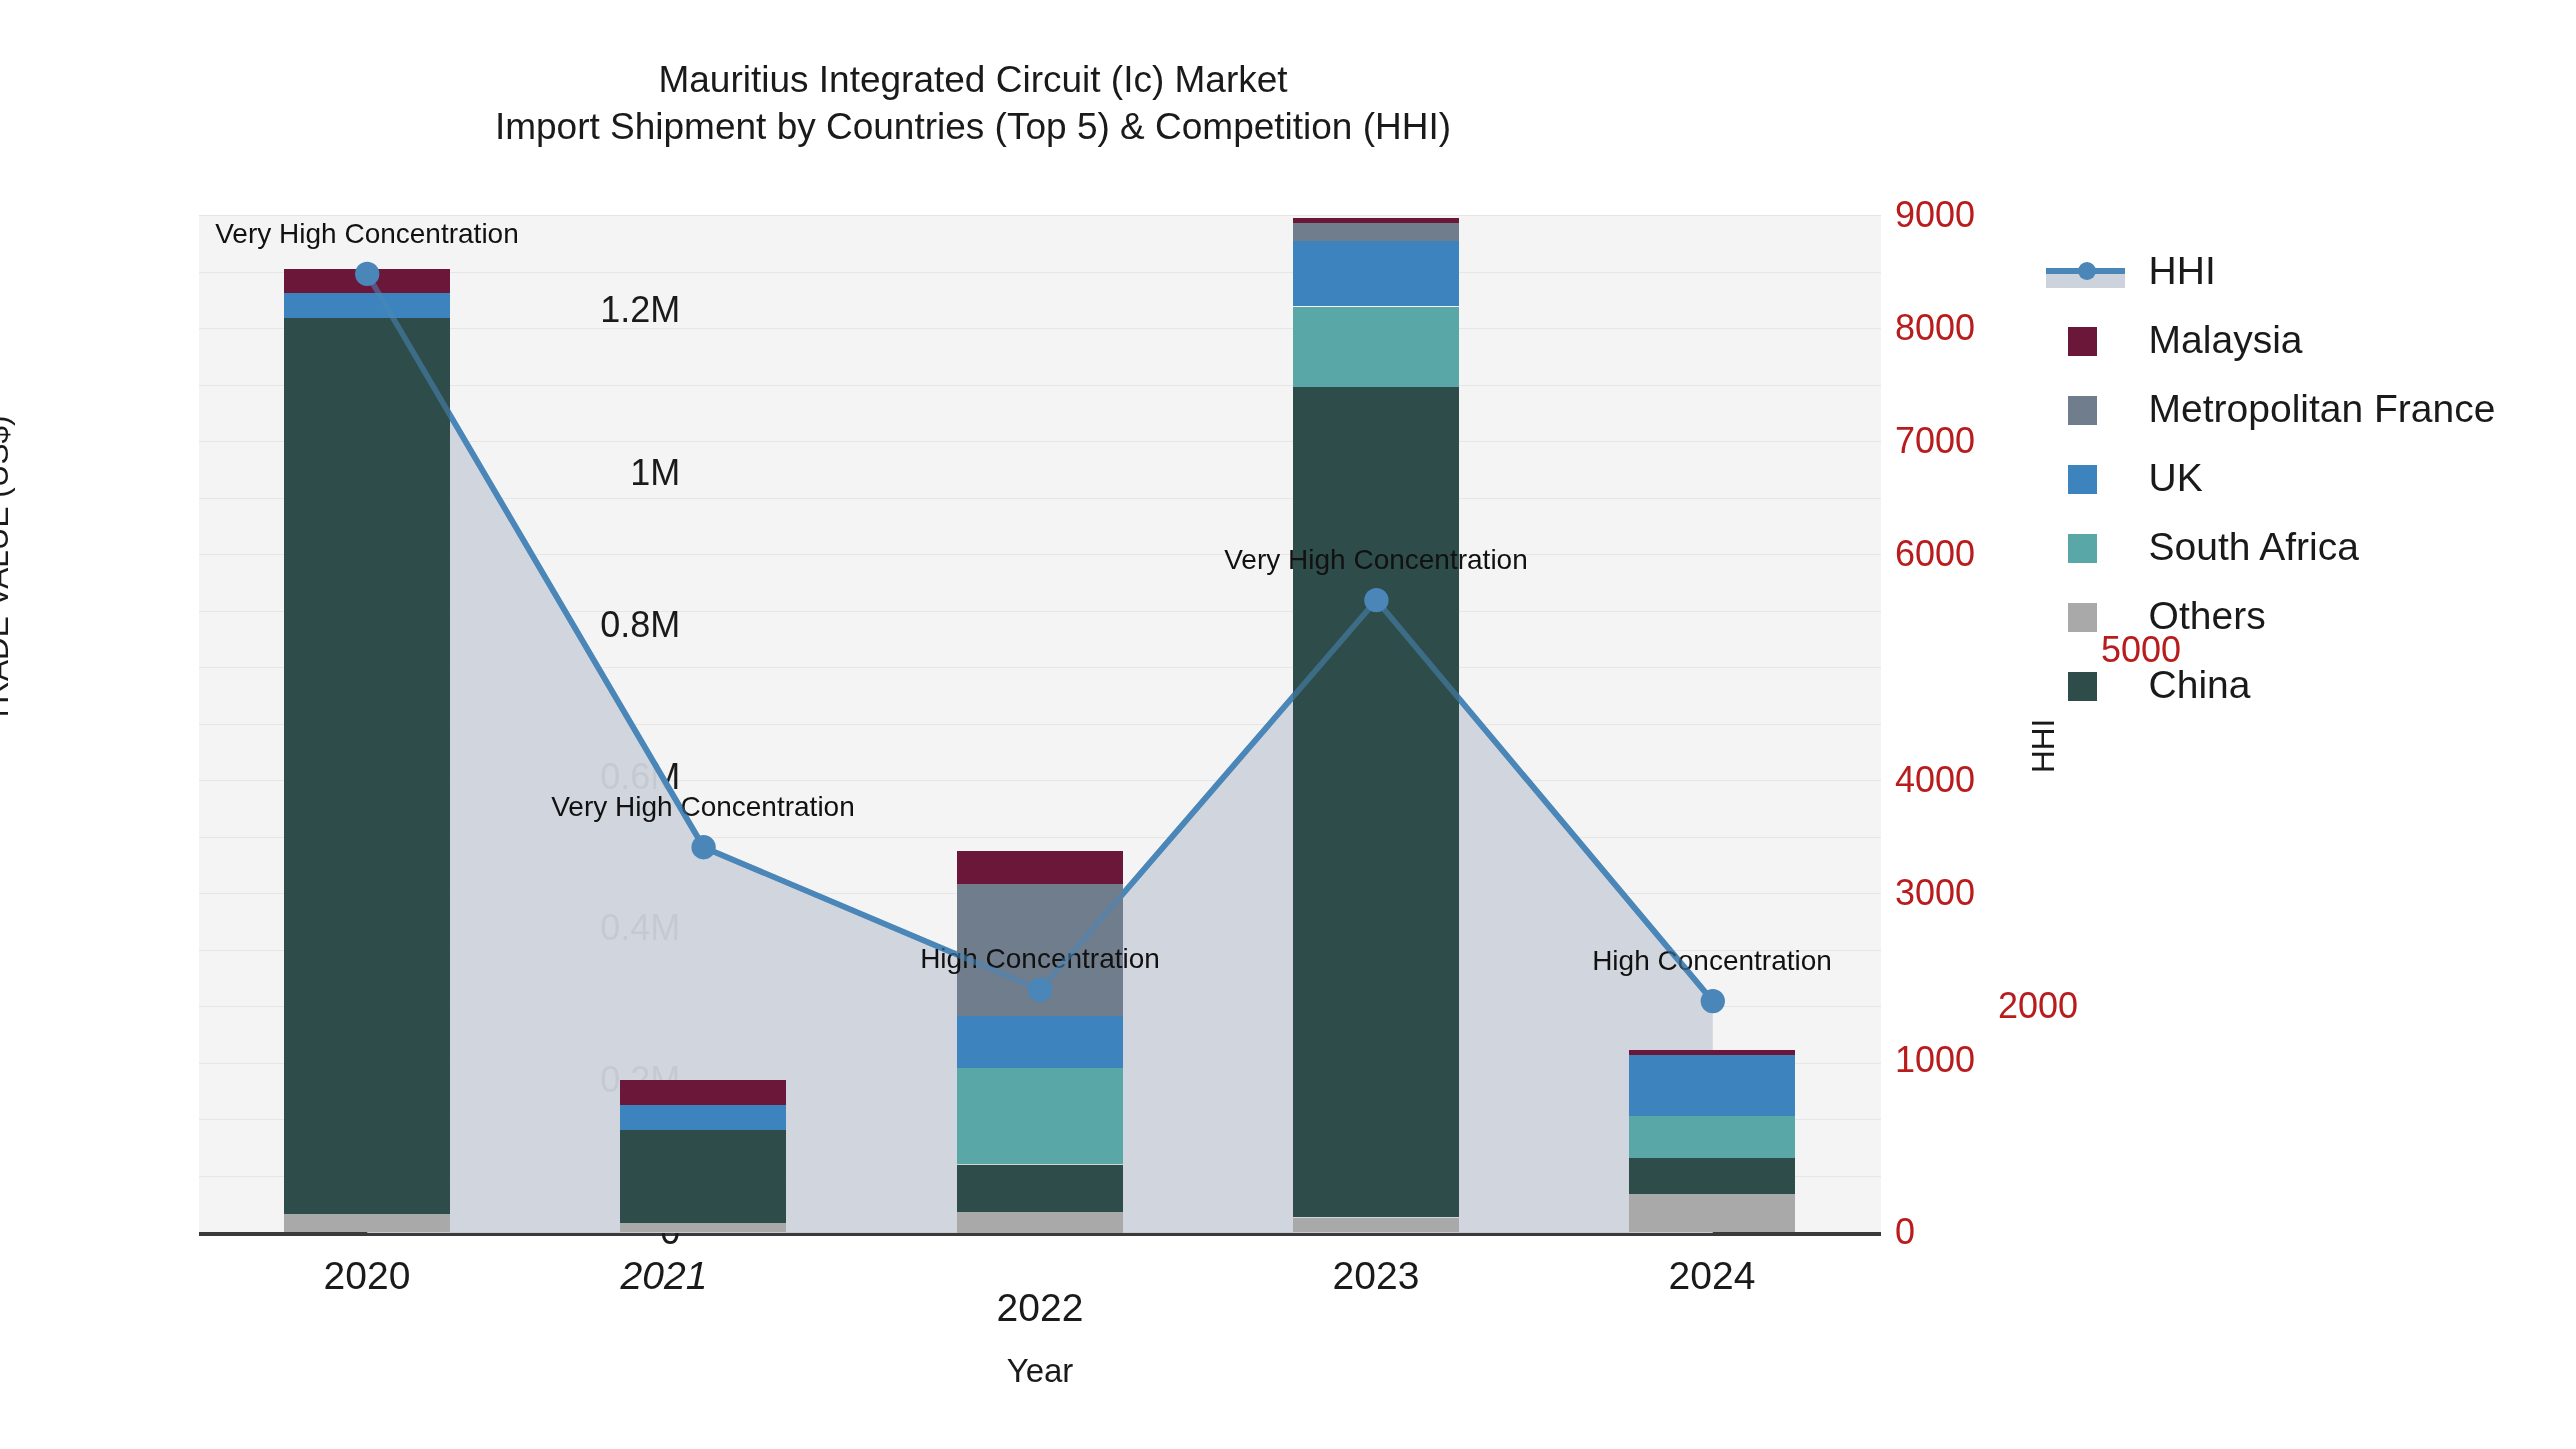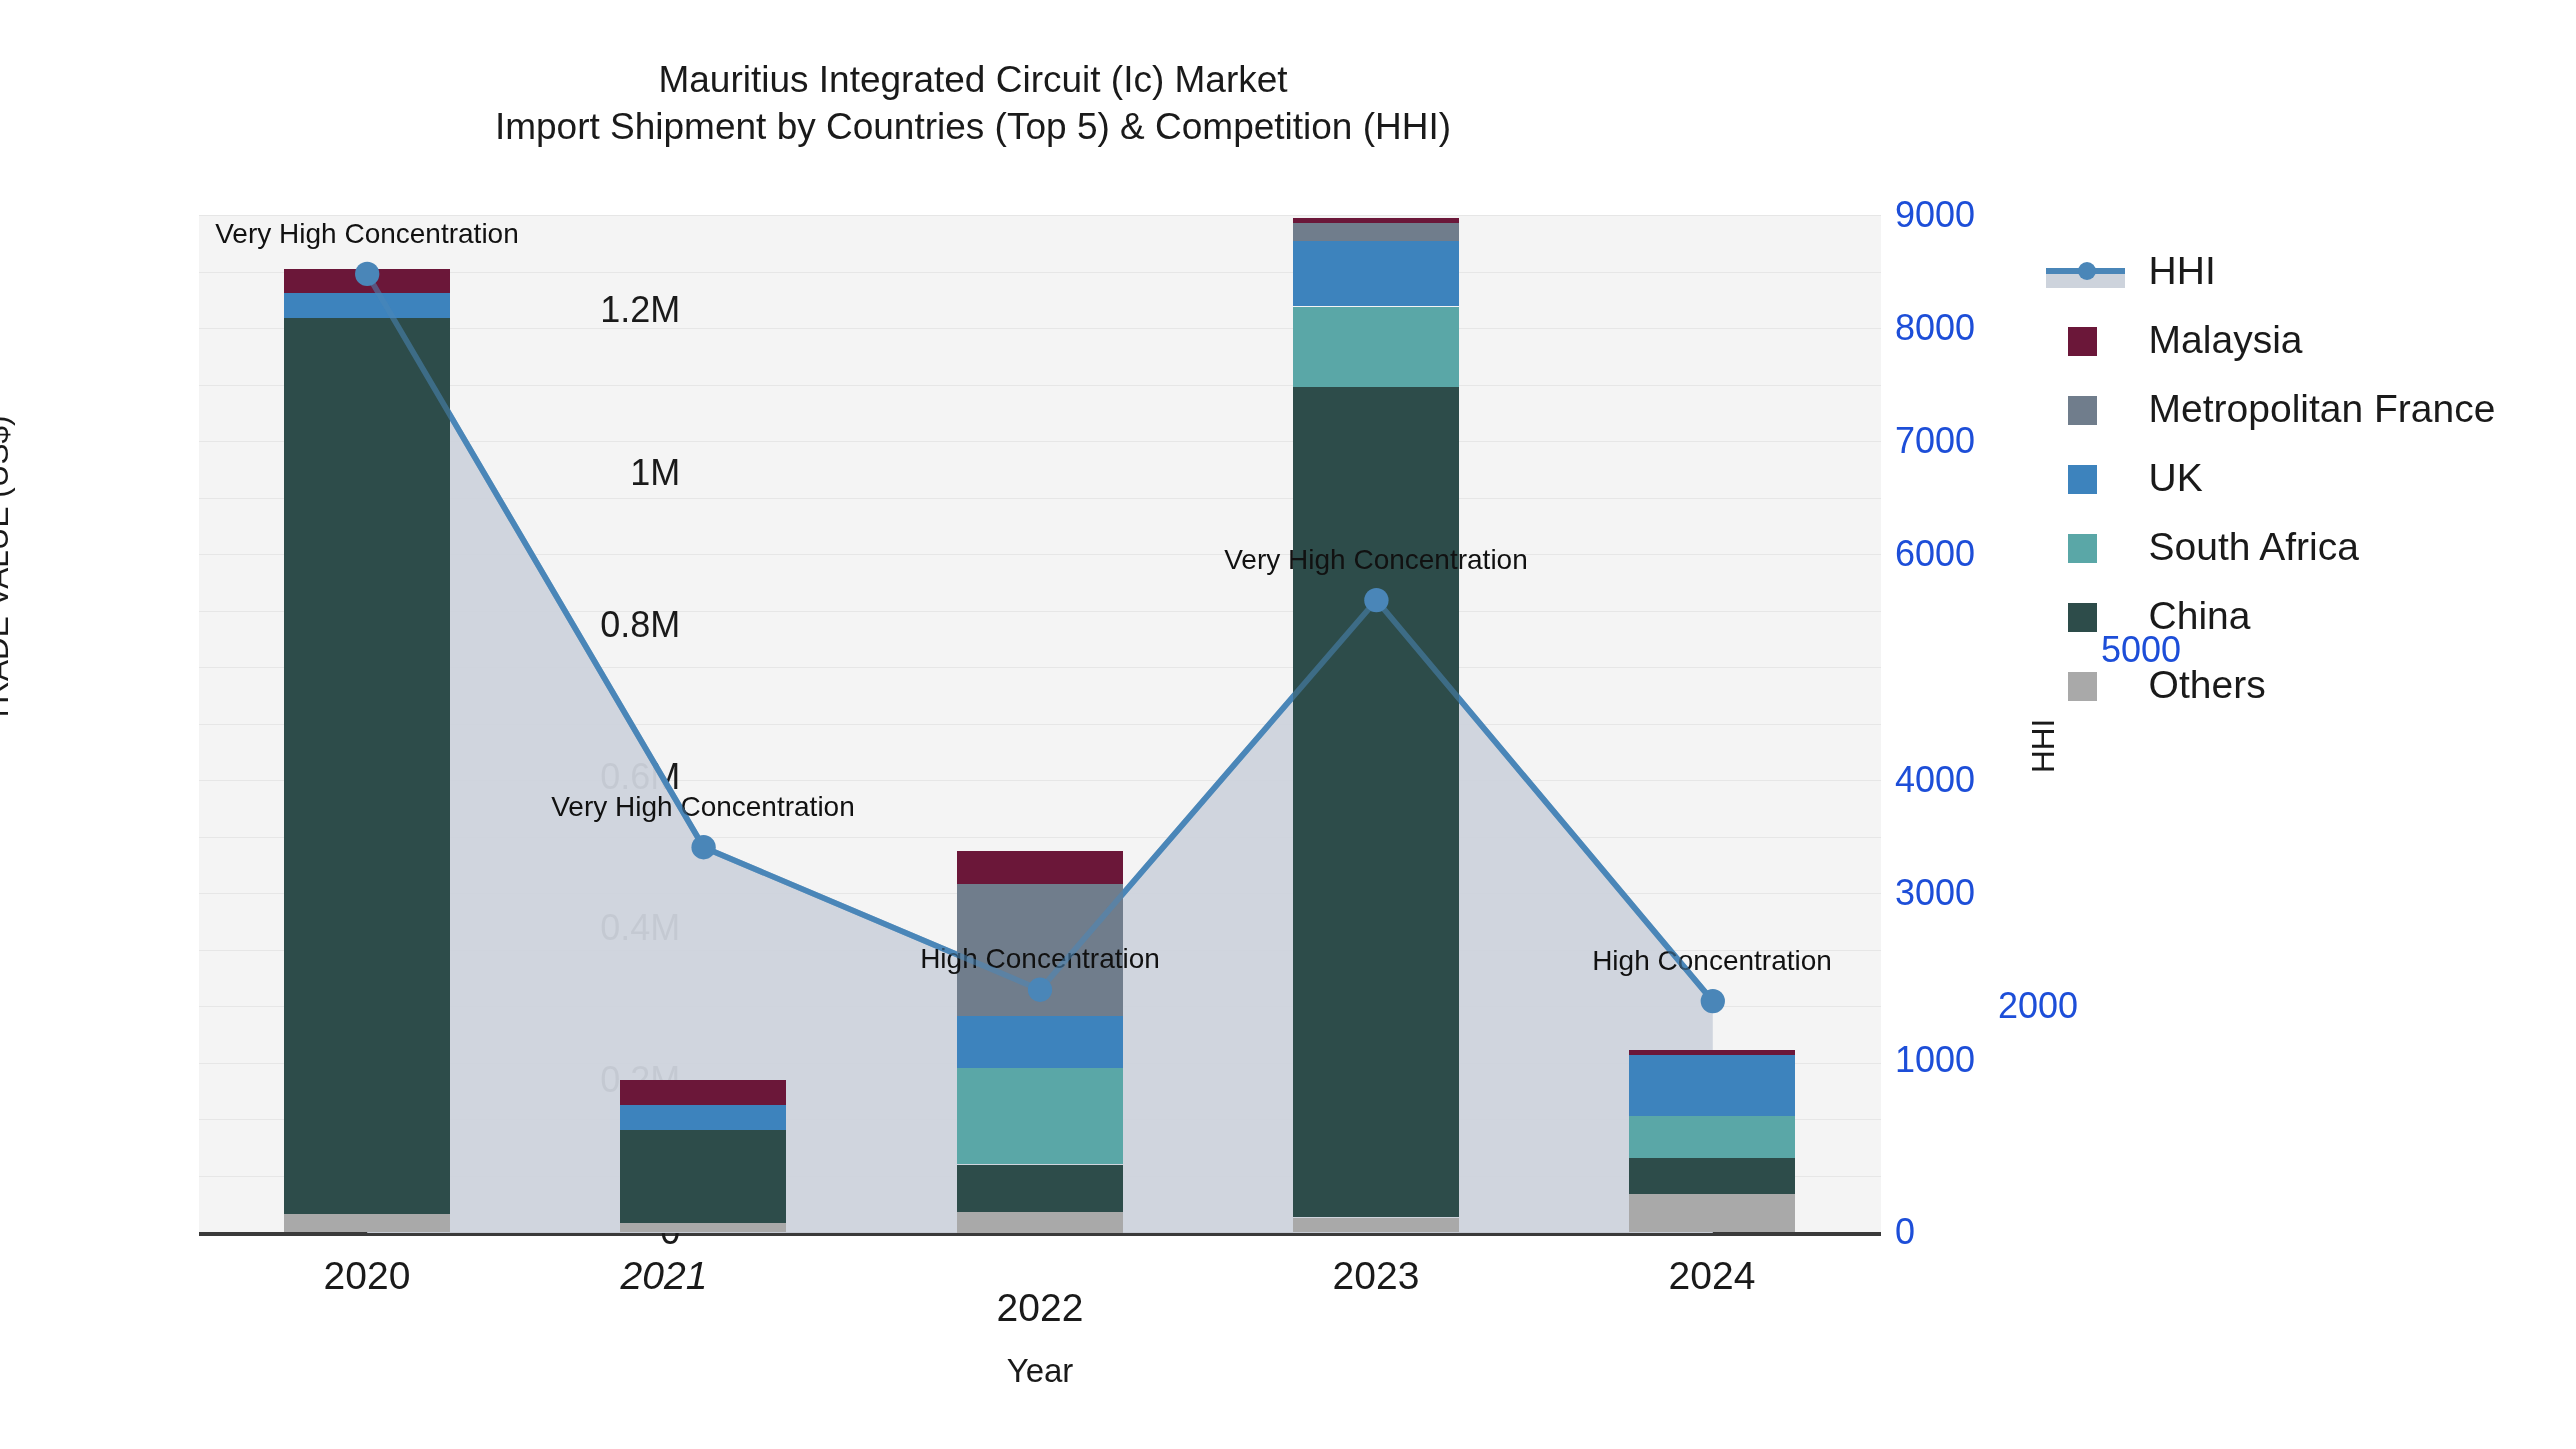--- a/index.html
+++ b/index.html
@@ -38,21 +38,21 @@
   .ytick-l span{display:inline-block;padding-right:15.7px;}
   .ylabel-left{
     position:absolute;left:-21.5px;top:723px;
     color:#1a1a1a;font-size:31.5px;
     transform:rotate(-90deg);transform-origin:left top;white-space:nowrap;
   }
 
   
   .ytick-r{
     position:absolute;left:1895px;width:286px;text-align:left;
-    color:#1d4ed8;font-size:36px;transform:translateY(-50%);
+    color:#b91c1c;font-size:36px;transform:translateY(-50%);
   }
   .ylabel-right{
     position:absolute;left:2025px;top:773px;
     color:#1a1a1a;font-size:31.5px;
     transform:rotate(-90deg);transform-origin:left top;white-space:nowrap;
   }
 
   
   .xtick{
     position:absolute;top:1254px;width:286px;text-align:center;
@@ -232,29 +232,29 @@
         <div class="legend-label">UK</div>
       </div>
       <div class="legend-row">
         <div class="legend-key">
           <div class="swatch" style="background: rgb(90, 167, 167);"></div>
         </div>
         <div class="legend-label">South Africa</div>
       </div>
       <div class="legend-row">
         <div class="legend-key">
+          <div class="swatch" style="background: rgb(169, 169, 169);"></div>
+        </div>
+        <div class="legend-label">Others</div>
+      </div>
+      <div class="legend-row">
+        <div class="legend-key">
           <div class="swatch" style="background: rgb(45, 76, 74);"></div>
         </div>
         <div class="legend-label">China</div>
-      </div>
-      <div class="legend-row">
-        <div class="legend-key">
-          <div class="swatch" style="background: rgb(169, 169, 169);"></div>
-        </div>
-        <div class="legend-label">Others</div>
       </div>
     </div>
 <svg class="hhi-svg" viewBox="0 0 2350 1422" width="1682" height="1018">
       <polyline points="235,82.16000000000008 705,883.22 1175,1082.3 1645,537.9899999999999 2115,1098.1" fill="none" stroke="#4a86b8" stroke-width="8" stroke-linejoin="round" opacity="0.55"></polyline>
       <circle cx="235" cy="82.16000000000008" r="17" fill="#4a86b8"></circle>
       <circle cx="705" cy="883.22" r="17" fill="#4a86b8"></circle>
       <circle cx="1175" cy="1082.3" r="17" fill="#4a86b8"></circle>
       <circle cx="1645" cy="537.9899999999999" r="17" fill="#4a86b8"></circle>
       <circle cx="2115" cy="1098.1" r="17" fill="#4a86b8"></circle>
     </svg>

